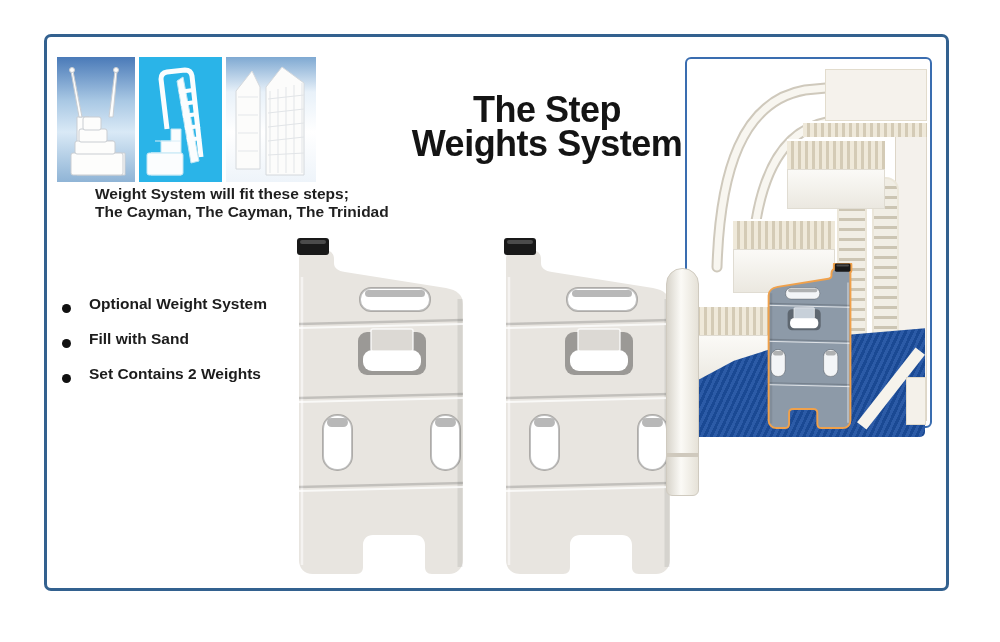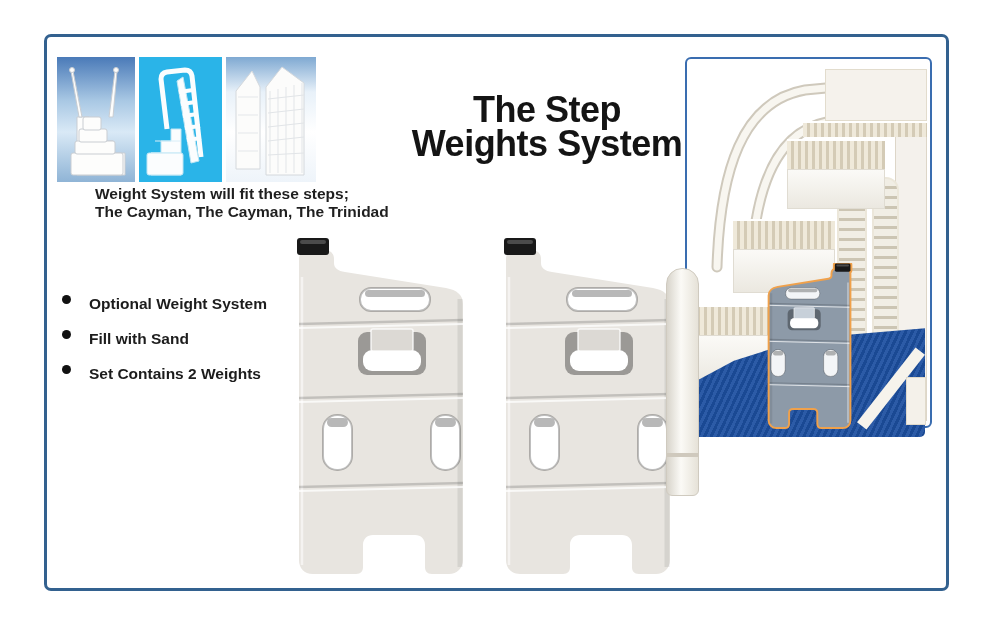--- a/index.html
+++ b/index.html
@@ -23,21 +23,21 @@
   .thumb svg { width:100%; height:100%; display:block; }
   .thumb1 { left:10px;  width:78px; background:linear-gradient(180deg,#4a7ab8 0%,#a9c8e4 35%,#d9e9f6 60%,#8fb4d6 100%); }
   .thumb2 { left:92px;  width:83px; background:var(--thumb2_bg,#2ab4e8); }
   .thumb3 { left:179px; width:90px; background:linear-gradient(180deg,#7fa9d2 0%,#e8f1f9 28%,#ffffff 60%,#eef4fa 100%); }
 
   .fit-note { left:8px; top:148px; width:340px; font-size:15.5px; line-height:18px;
               font-weight:bold; color:#1f1f1f;margin-left:40px; }
 
   
   .features { left:12px; top:258px; width:280px; list-style:none; }
-  .features li { display:flex; align-items:flex-start; margin-bottom:17px; }
+  .features li { display:flex; align-items:flex-end; margin-bottom:17px; }
   .features .dot { width:9px; height:9px; border-radius:50%; background:#111; margin:0 18px 0 3px; flex:0 0 9px; }
   .features .lbl { font-size:15.5px; font-weight:bold; color:#1c1c1c; white-space:nowrap; }
   .features li.italic .lbl { font-style:italic; }
 
   
   .weight-large { width:176px; height:341px; --body:#e8e5e0; --hole:#ffffff; --latch:#dcd9d4; --halo:transparent; }
   .weight-1 { left:244px; top:200px; }
   .weight-2 { left:451px; top:200px; }
   [data-weight] svg { width:100%; height:100%; display:block; }
 

